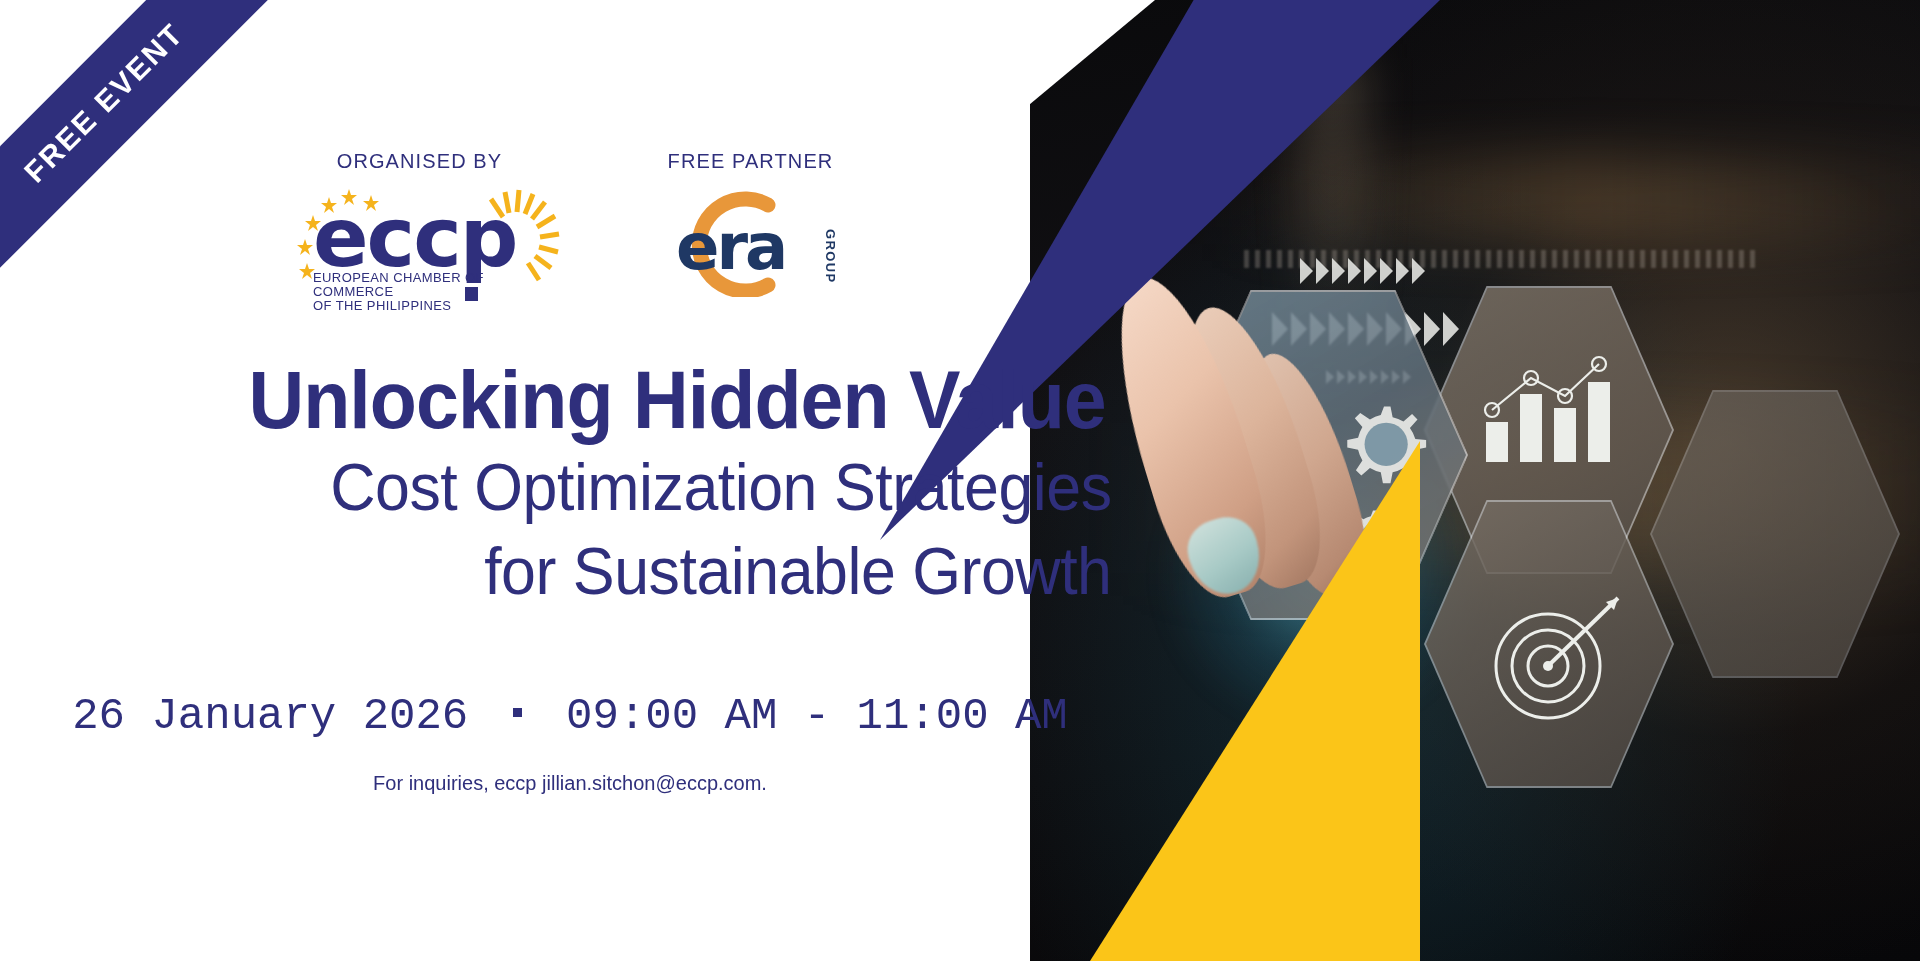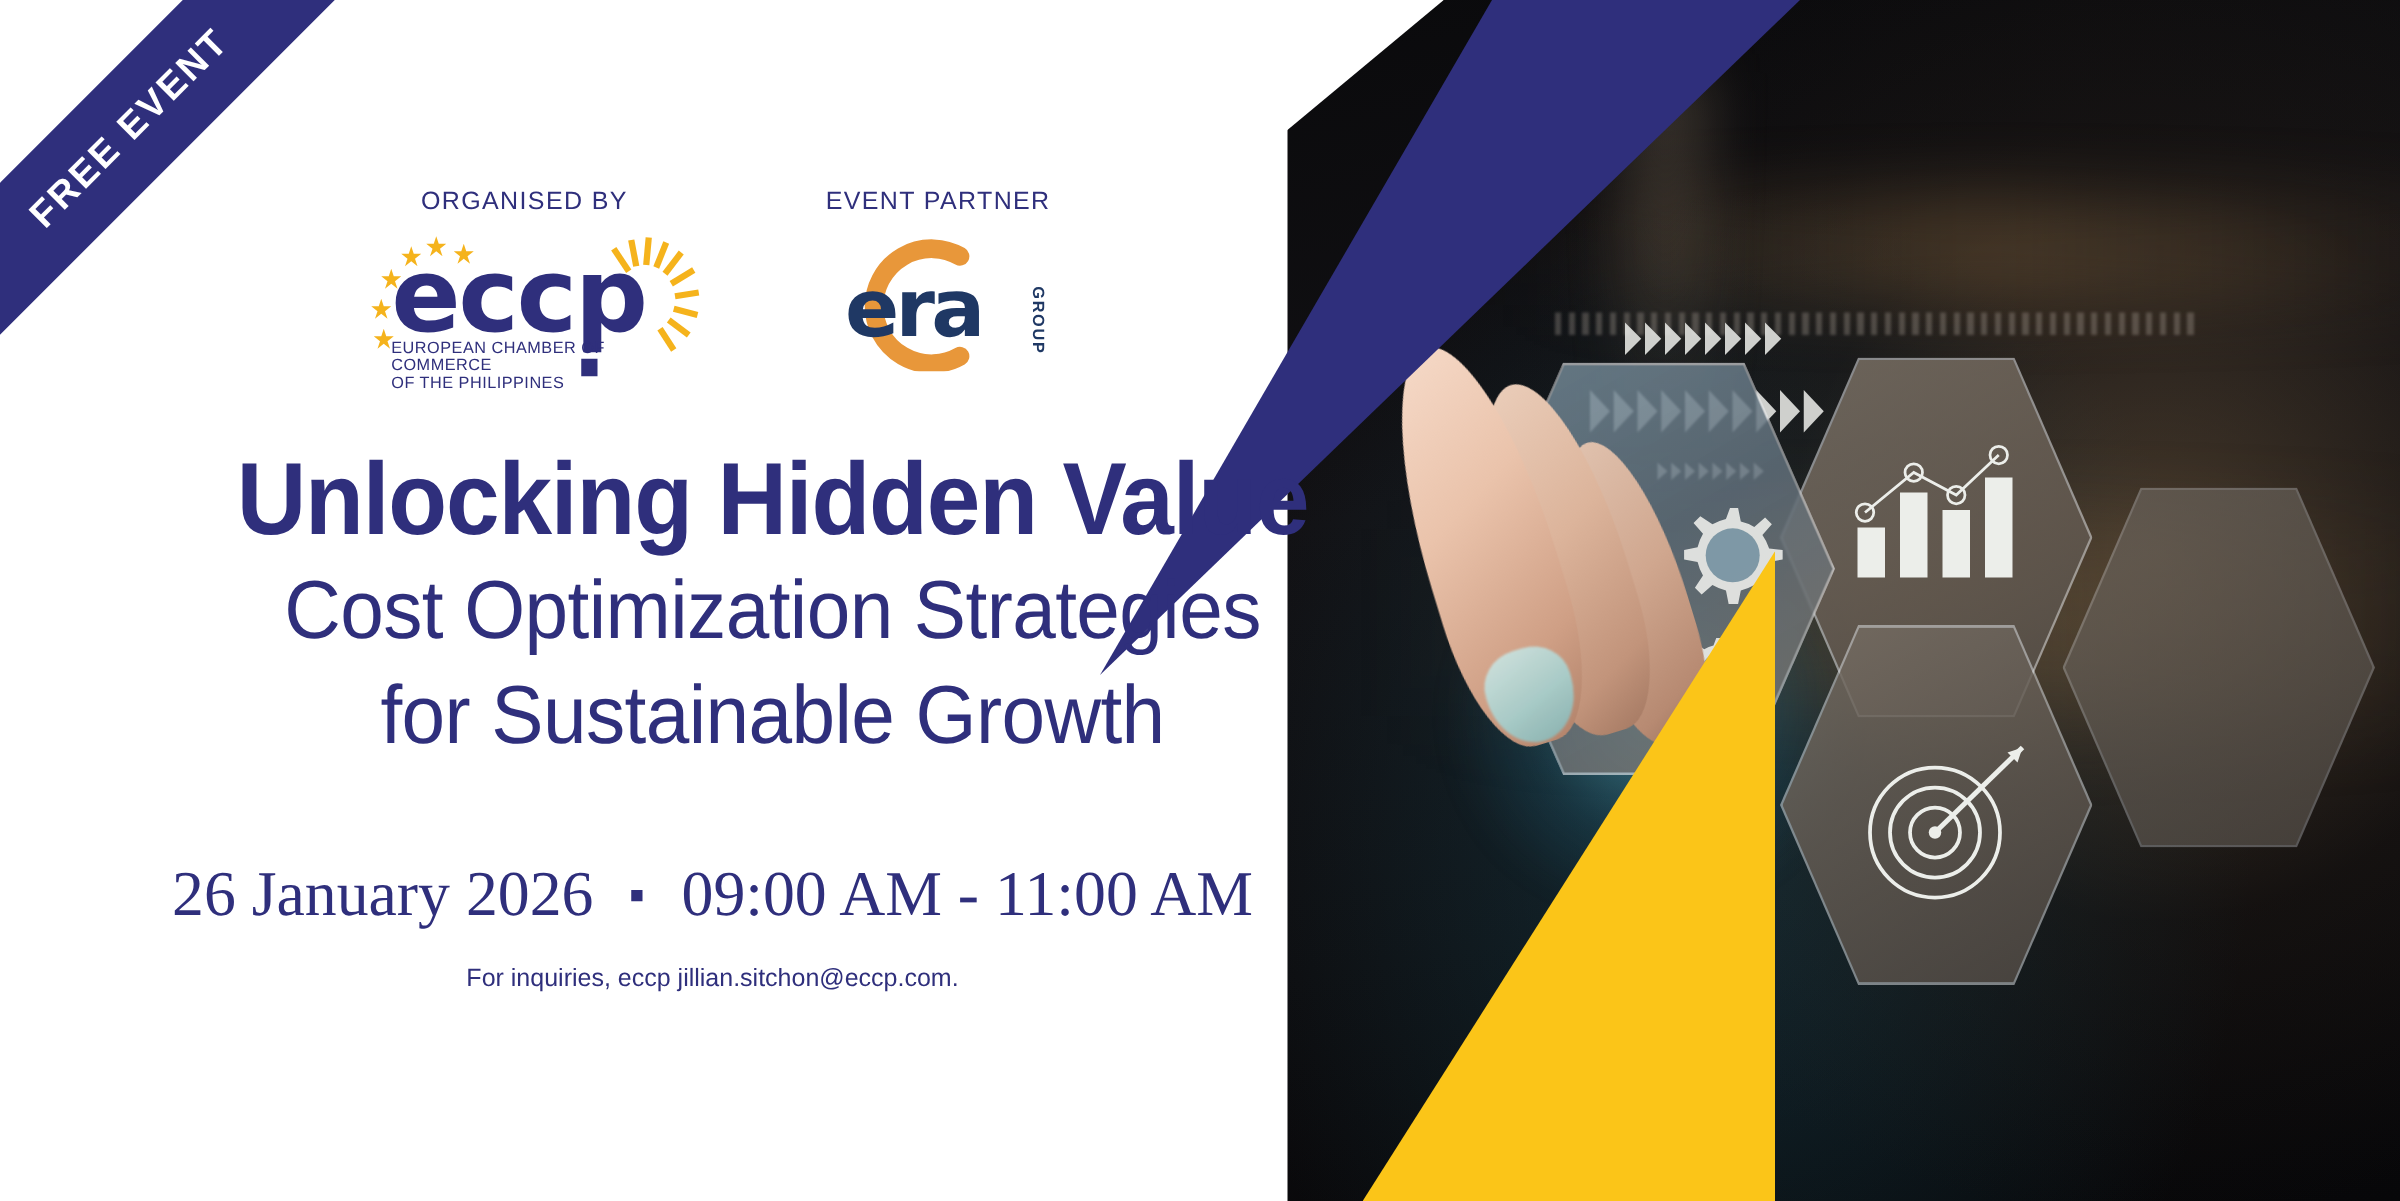--- a/index.html
+++ b/index.html
@@ -291,22 +291,21 @@
 
   
   .era-wrap { position: relative; width: 205px; height: 112px; }
   .era-svg { position: absolute; left: 0; top: 0; }
 
   .headline {
     position: absolute;
     top: 355px;
     left: 0;
     width: 1140px;
-    text-align: center;
-    padding-left: 48px;
+    text-align: right;
   }
   .h-main {
     font-size: 82px;
     line-height: 90px;
     font-weight: bold;
     color: #2f2f7c;
     letter-spacing: -1px;
     font-family: "Liberation Sans", sans-serif;
     transform: scaleX(.94);
   }
@@ -321,24 +320,24 @@
   }
 
   .details {
     position: absolute;
     top: 690px;
     left: 0;
     width: 1140px;
     text-align: center;
   }
   .d-datetime {
-    font-size: 51px;
+    font-size: 44px;
     line-height: 52px;
     color: #2f2f7c;
-    font-family: Liberation Serif, serif;
+    font-family: Liberation Mono, monospace;
   }
   .d-sep {
     display: inline-block;
     width: 9px; height: 9px;
     background: #2f2f7c;
     margin: 0 18px 8px 18px;
     vertical-align: middle;
   }
   .d-venue {
     font-size: 34px;
@@ -536,21 +535,21 @@
           <div class="eccp-word">eccp</div>
           <div class="eccp-tag">
             <div>EUROPEAN CHAMBER OF COMMERCE</div>
             <div>OF THE PHILIPPINES</div>
           </div>
           <div class="eccp-square"></div>
         </div>
       </div>
 
       <div class="logo-block">
-        <div class="logo-label">EVENT PARTNER</div>
+        <div class="logo-label">FREE PARTNER</div>
         <div class="era-wrap">
           <svg class="era-svg" width="205" height="112" viewBox="0 0 205 112">
 
             <path d="M120 20 A46 46 0 1 0 120 100" fill="none" stroke="#e8973a" stroke-width="15" stroke-linecap="round"></path>
 
             <text x="28" y="84" font-family="DejaVu Sans, sans-serif" font-size="64" font-weight="bold" fill="#1f3864" letter-spacing="-3">era</text>
 
             <text x="178" y="44" font-family="Liberation Sans, sans-serif" font-size="13" font-weight="bold" fill="#1f3864" letter-spacing="1.4" transform="rotate(90 178 44)">GROUP</text>
           </svg>
         </div>

